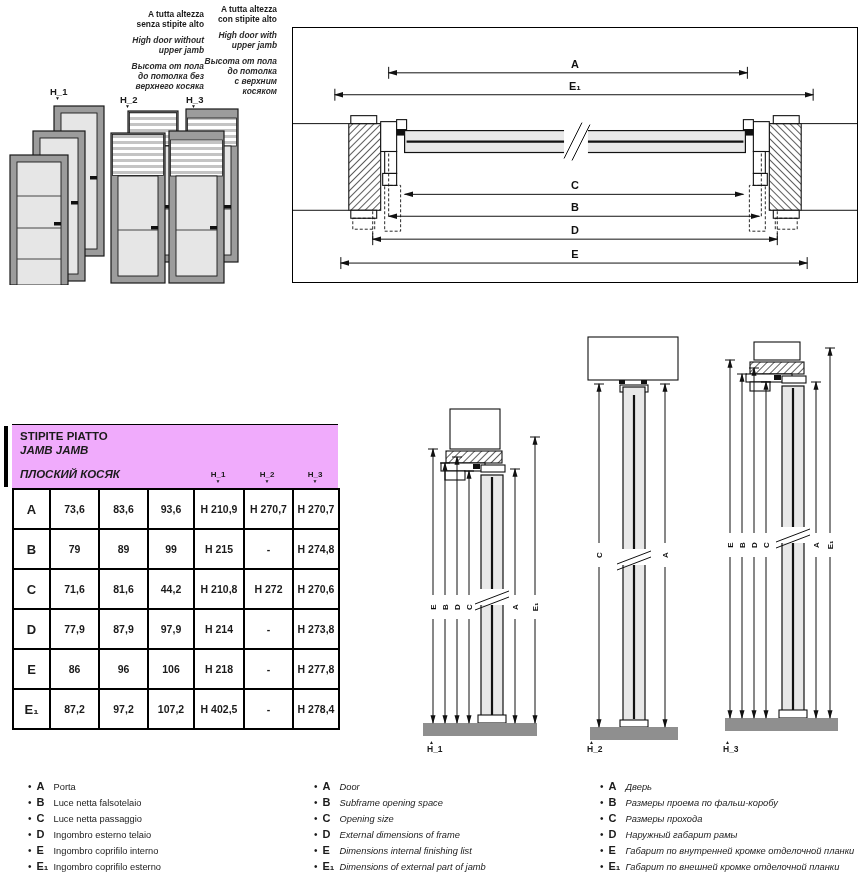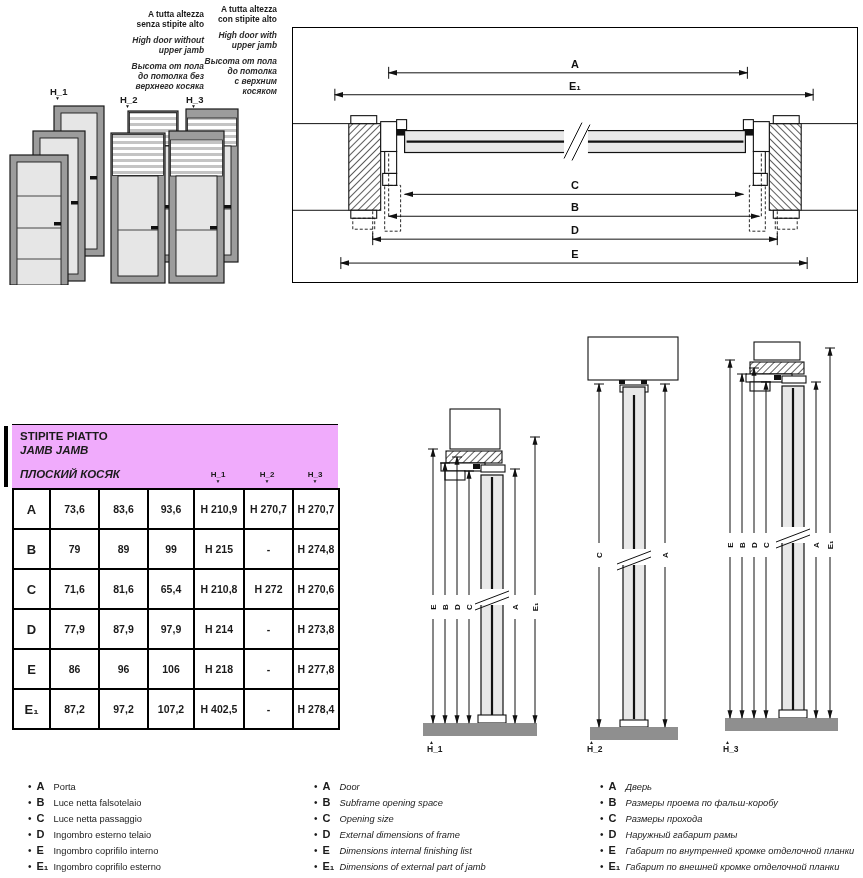--- a/index.html
+++ b/index.html
@@ -278,21 +278,21 @@
         <td>89</td>
         <td>99</td>
         <td>H 215</td>
         <td>-</td>
         <td>H 274,8</td>
       </tr>
       <tr>
         <td class="rl">C</td>
         <td>71,6</td>
         <td>81,6</td>
-        <td>65,4</td>
+        <td>44,2</td>
         <td>H 210,8</td>
         <td>H 272</td>
         <td>H 270,6</td>
       </tr>
       <tr>
         <td class="rl">D</td>
         <td>77,9</td>
         <td>87,9</td>
         <td>97,9</td>
         <td>H 214</td>

